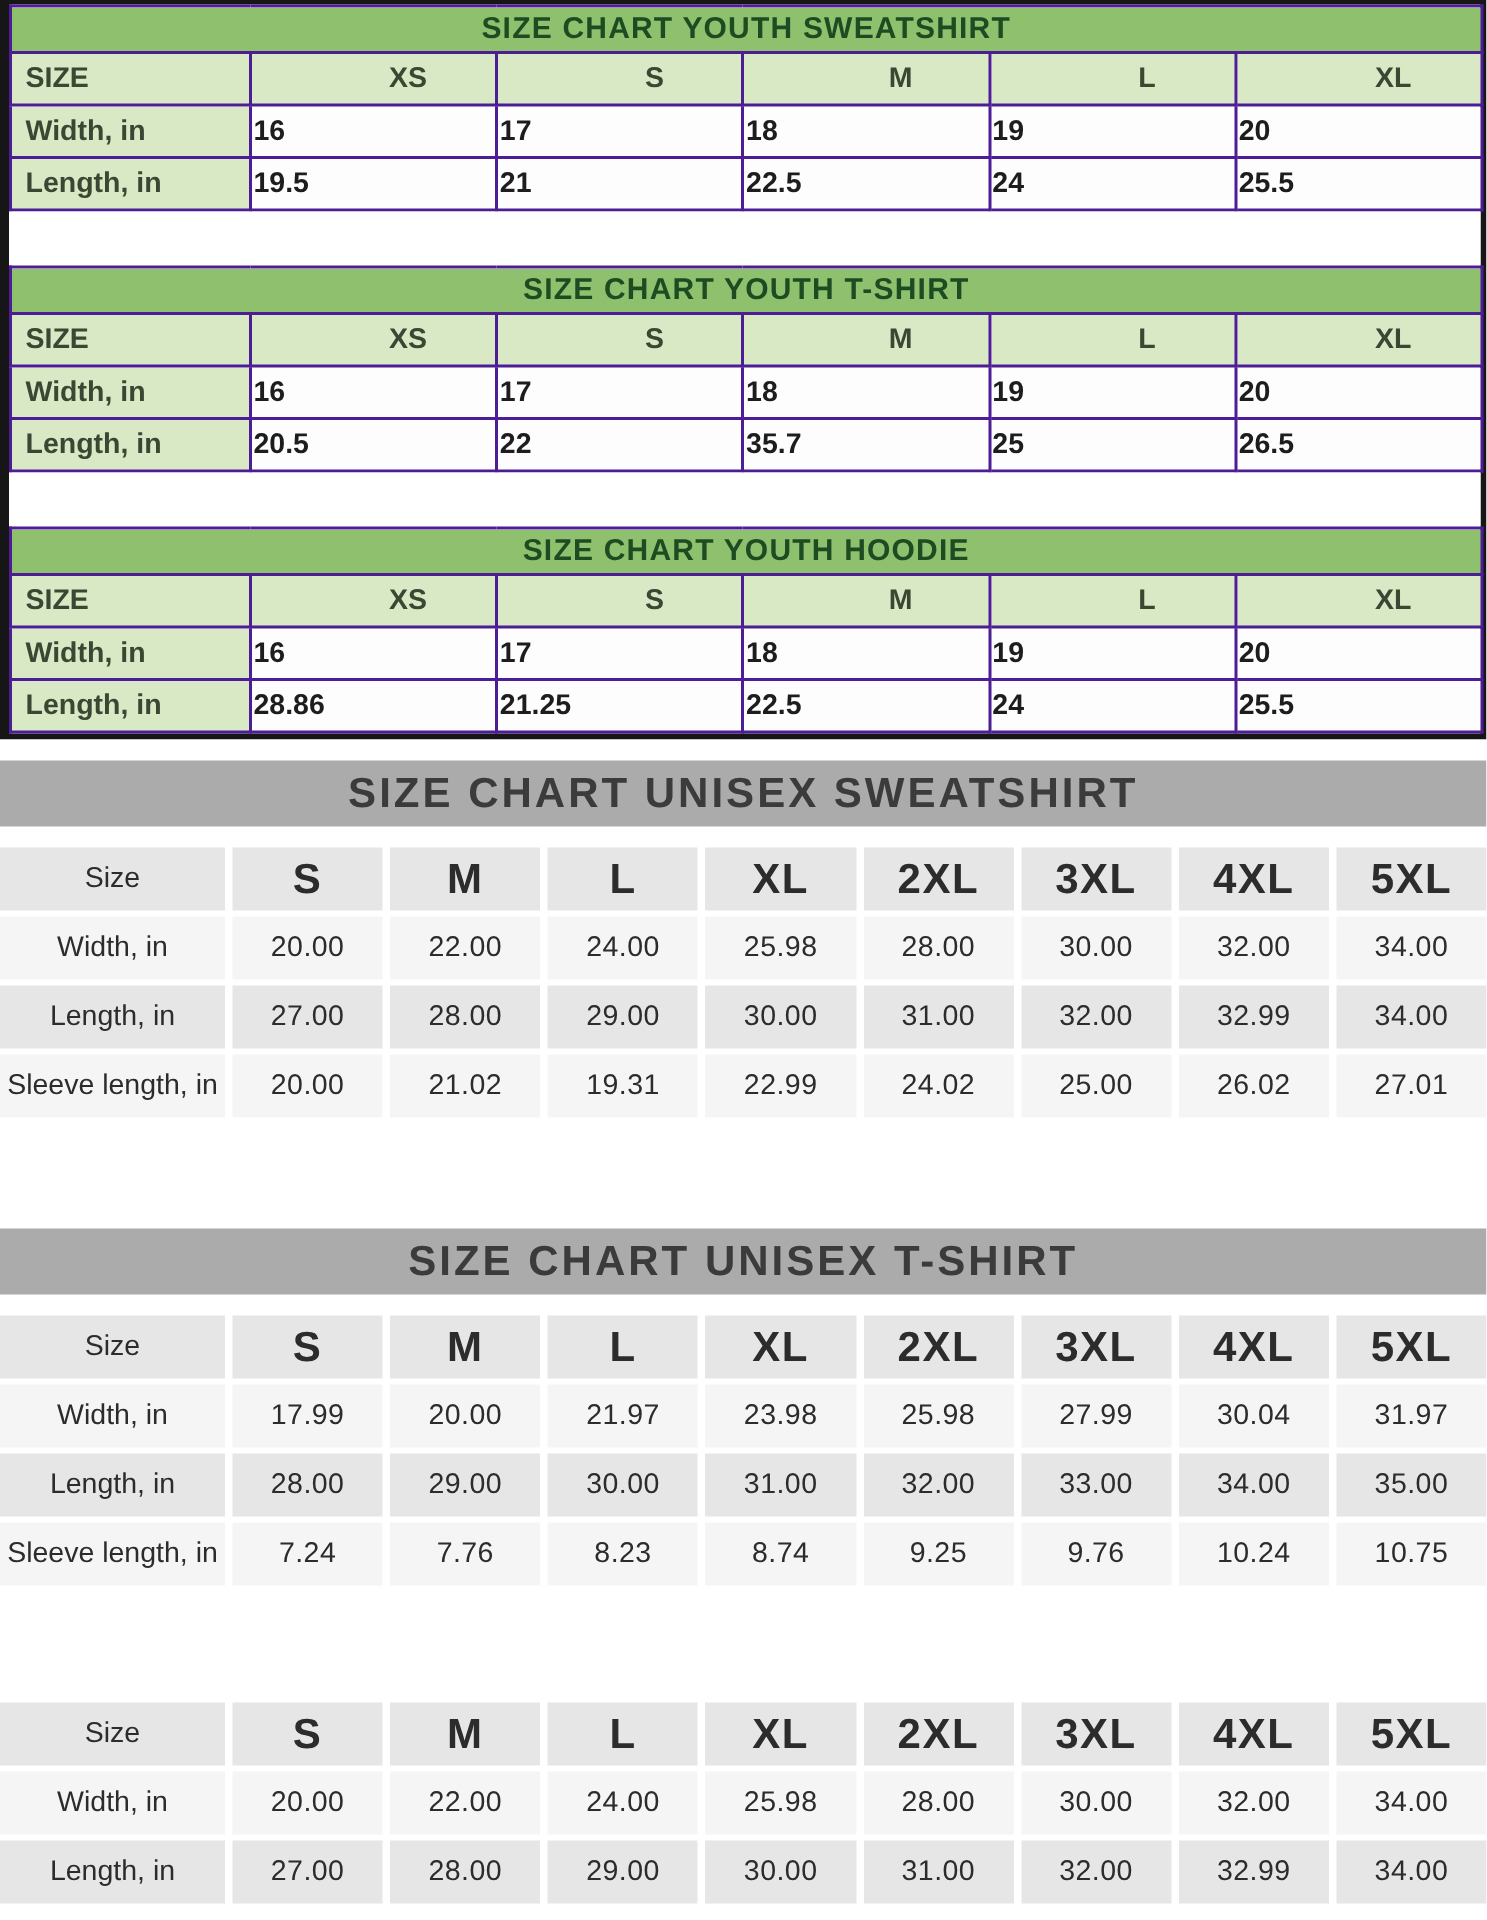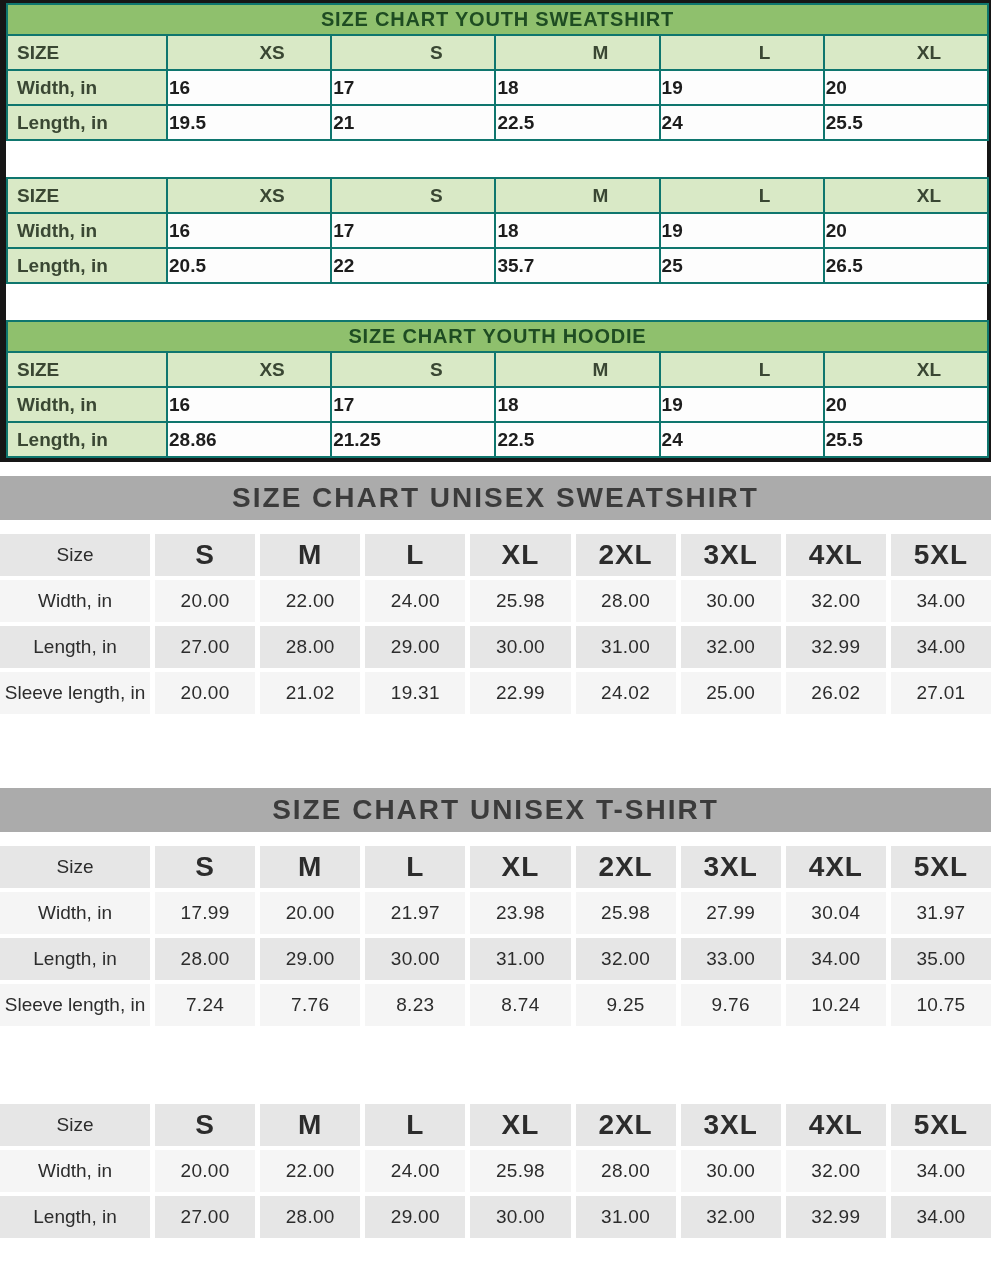--- a/index.html
+++ b/index.html
@@ -11,21 +11,21 @@
 
   
   .youth-wrap{
     border-left:6px solid #161616;
     border-right:4px solid #161616;
     border-top:3px solid #161616;
     border-bottom:4px solid #161616;
     background:#ffffff;
   }
   .ytable{width:100%;border-collapse:collapse;table-layout:fixed;}
-  .ytable td{border:2px solid #0f766e;overflow:hidden;white-space:nowrap;}
+  .ytable td{border:2px solid #4c1d95;overflow:hidden;white-space:nowrap;}
   .y-title-cell{
     background:#8fc06d;color:#1e4c22;text-align:center;
     font-size:20px;font-weight:bold;letter-spacing:.8px;height:27px;
   }
   .y-head-cell,.y-label-cell{
     background:#d9e9c6;color:#3a4733;font-weight:bold;font-size:19px;height:31px;padding-left:47px;
   }
   .y-head-cell{text-align:center;}
   .y-label-cell{text-align:left;padding-left:9px;}
   .y-value-cell{
@@ -110,20 +110,23 @@
     <colgroup>
         <col style="width: 160px;">
         <col style="width: 164.2px;">
         <col style="width: 164.2px;">
         <col style="width: 164.2px;">
         <col style="width: 164.2px;">
         <col style="width: 164.2px;">
       </colgroup>
       <tbody>
         <tr>
+          <td class="y-title-cell" colspan="6">SIZE CHART YOUTH T-SHIRT</td>
+        </tr>
+        <tr>
           <td class="y-label-cell">SIZE</td>
           <td class="y-head-cell">XS</td>
           <td class="y-head-cell">S</td>
           <td class="y-head-cell">M</td>
           <td class="y-head-cell">L</td>
           <td class="y-head-cell">XL</td>
         </tr>
         <tr>
           <td class="y-label-cell">Width, in</td>
           <td class="y-value-cell">16</td>

